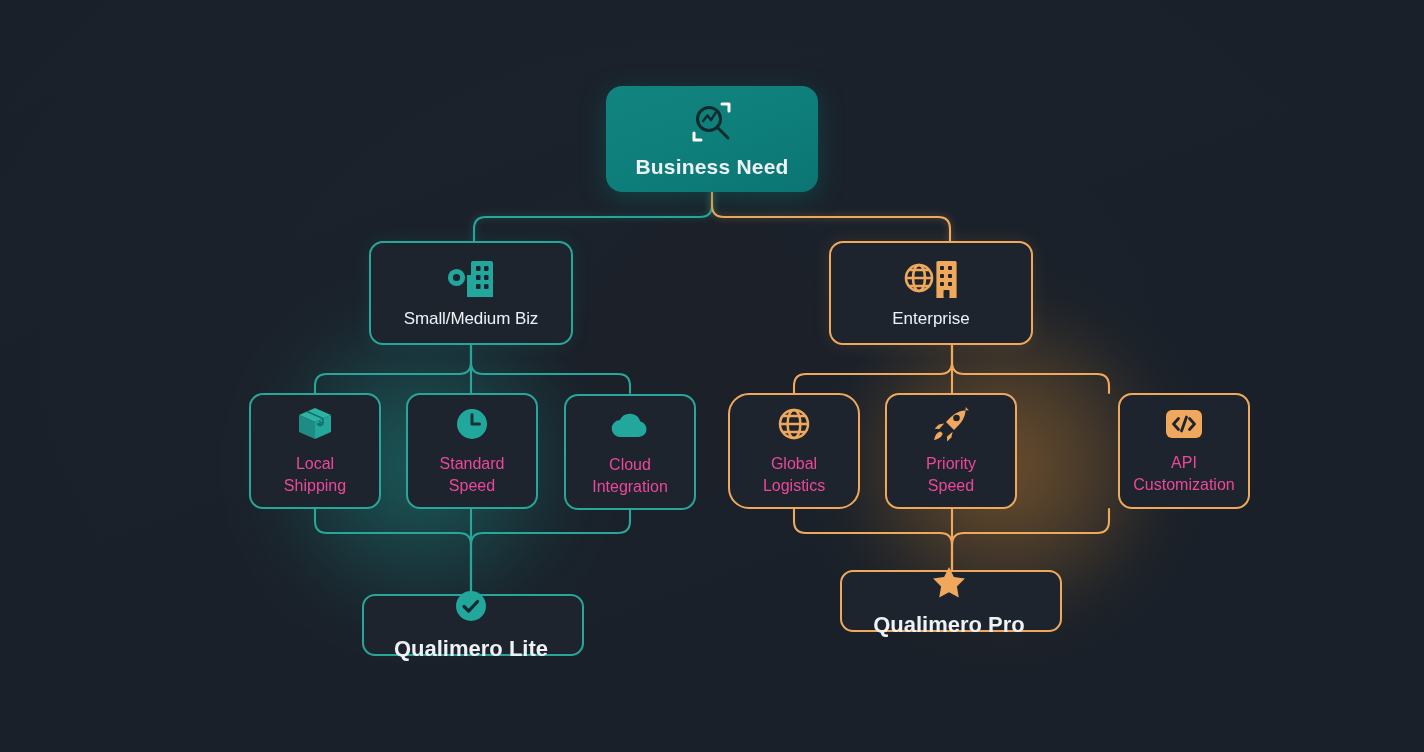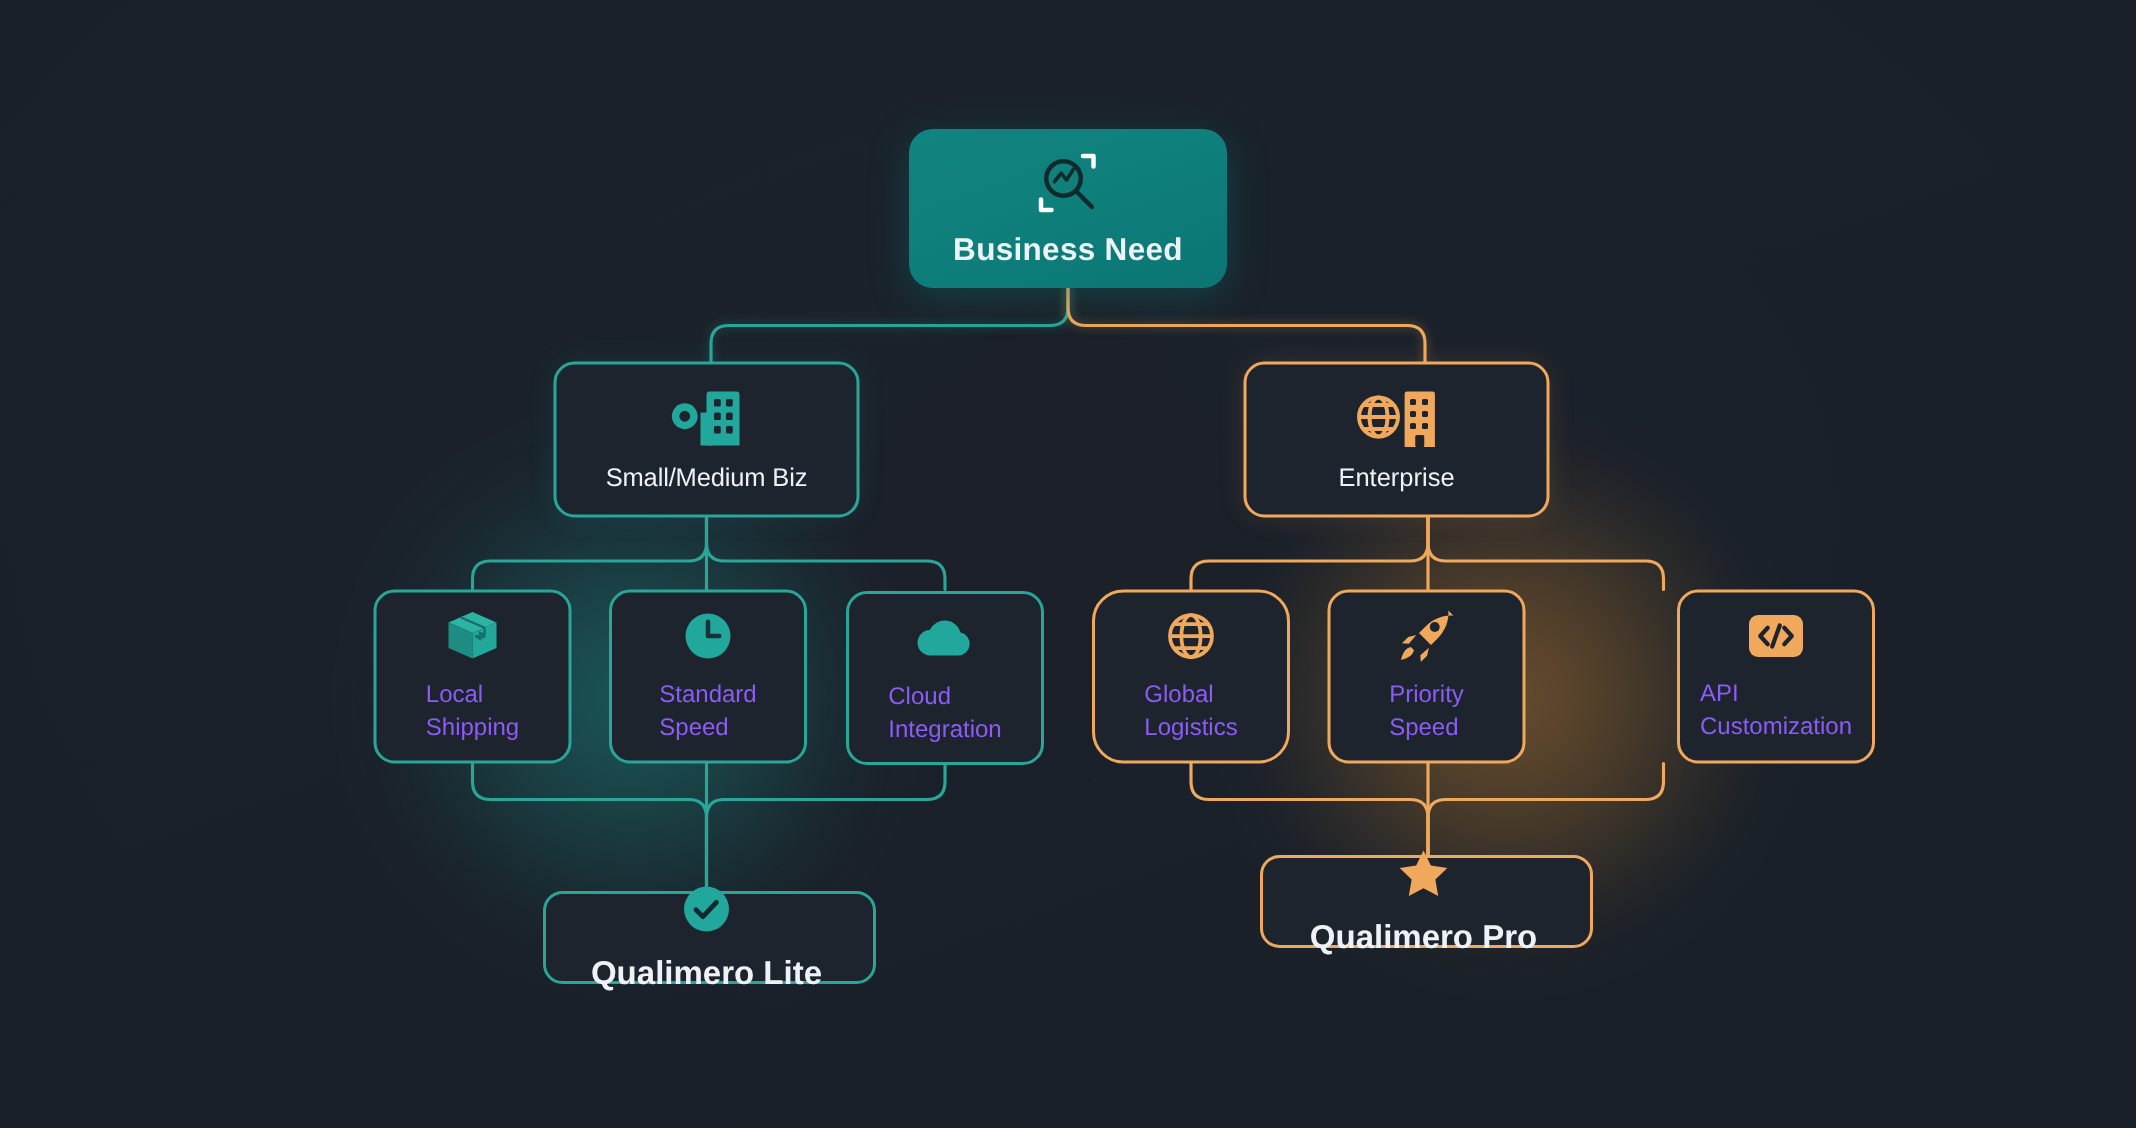--- a/index.html
+++ b/index.html
@@ -49,20 +49,21 @@
 
   
   .node {
     position: absolute;
     border-radius: 14px;
     display: flex;
     flex-direction: column;
     align-items: center;
     justify-content: center;
     color: #eef2f6;
+    text-align: center;
     user-select: none;
   }
   .node .ico { display: block; line-height: 0; }
   .node .lbl { white-space: pre-line; }
 
   
   #n-root {
     left: 606px; top: 86px; width: 212px; height: 106px;
     background: linear-gradient(160deg, #12847f 0%, #0e7e7b 55%, #0b7573 100%);
     box-shadow: 0 6px 26px rgba(12,110,106,.42);
@@ -85,21 +86,21 @@
 
   
   .leaf {
     width: 132px; height: 116px;
     background: #1e242e;
     border: 2px solid;
     border-radius: 14px;
   }
   .leaf.t { border-color: #27a699; }
   .leaf.o { border-color: #f0a95c; }
-  .leaf .lbl { font-size: 16px; font-weight: 400; line-height: 1.32; margin-top: 11px; color: #8b5cf6; }
+  .leaf .lbl { font-size: 16px; font-weight: 400; line-height: 1.32; margin-top: 11px; color: #ec4899; }
   #n-local { left: 249px; top: 393px; }
   #n-std   { left: 406px; top: 393px; }
   #n-cloud { left: 564px; top: 394px; }
   #n-glob  { left: 728px; top: 393px; border-radius: 21px; }
   #n-prio  { left: 885px; top: 393px; }
   #n-api   { left: 1086px; top: 393px; margin-left: 32px; }
 
   
   .pill {
     height: 62px;

